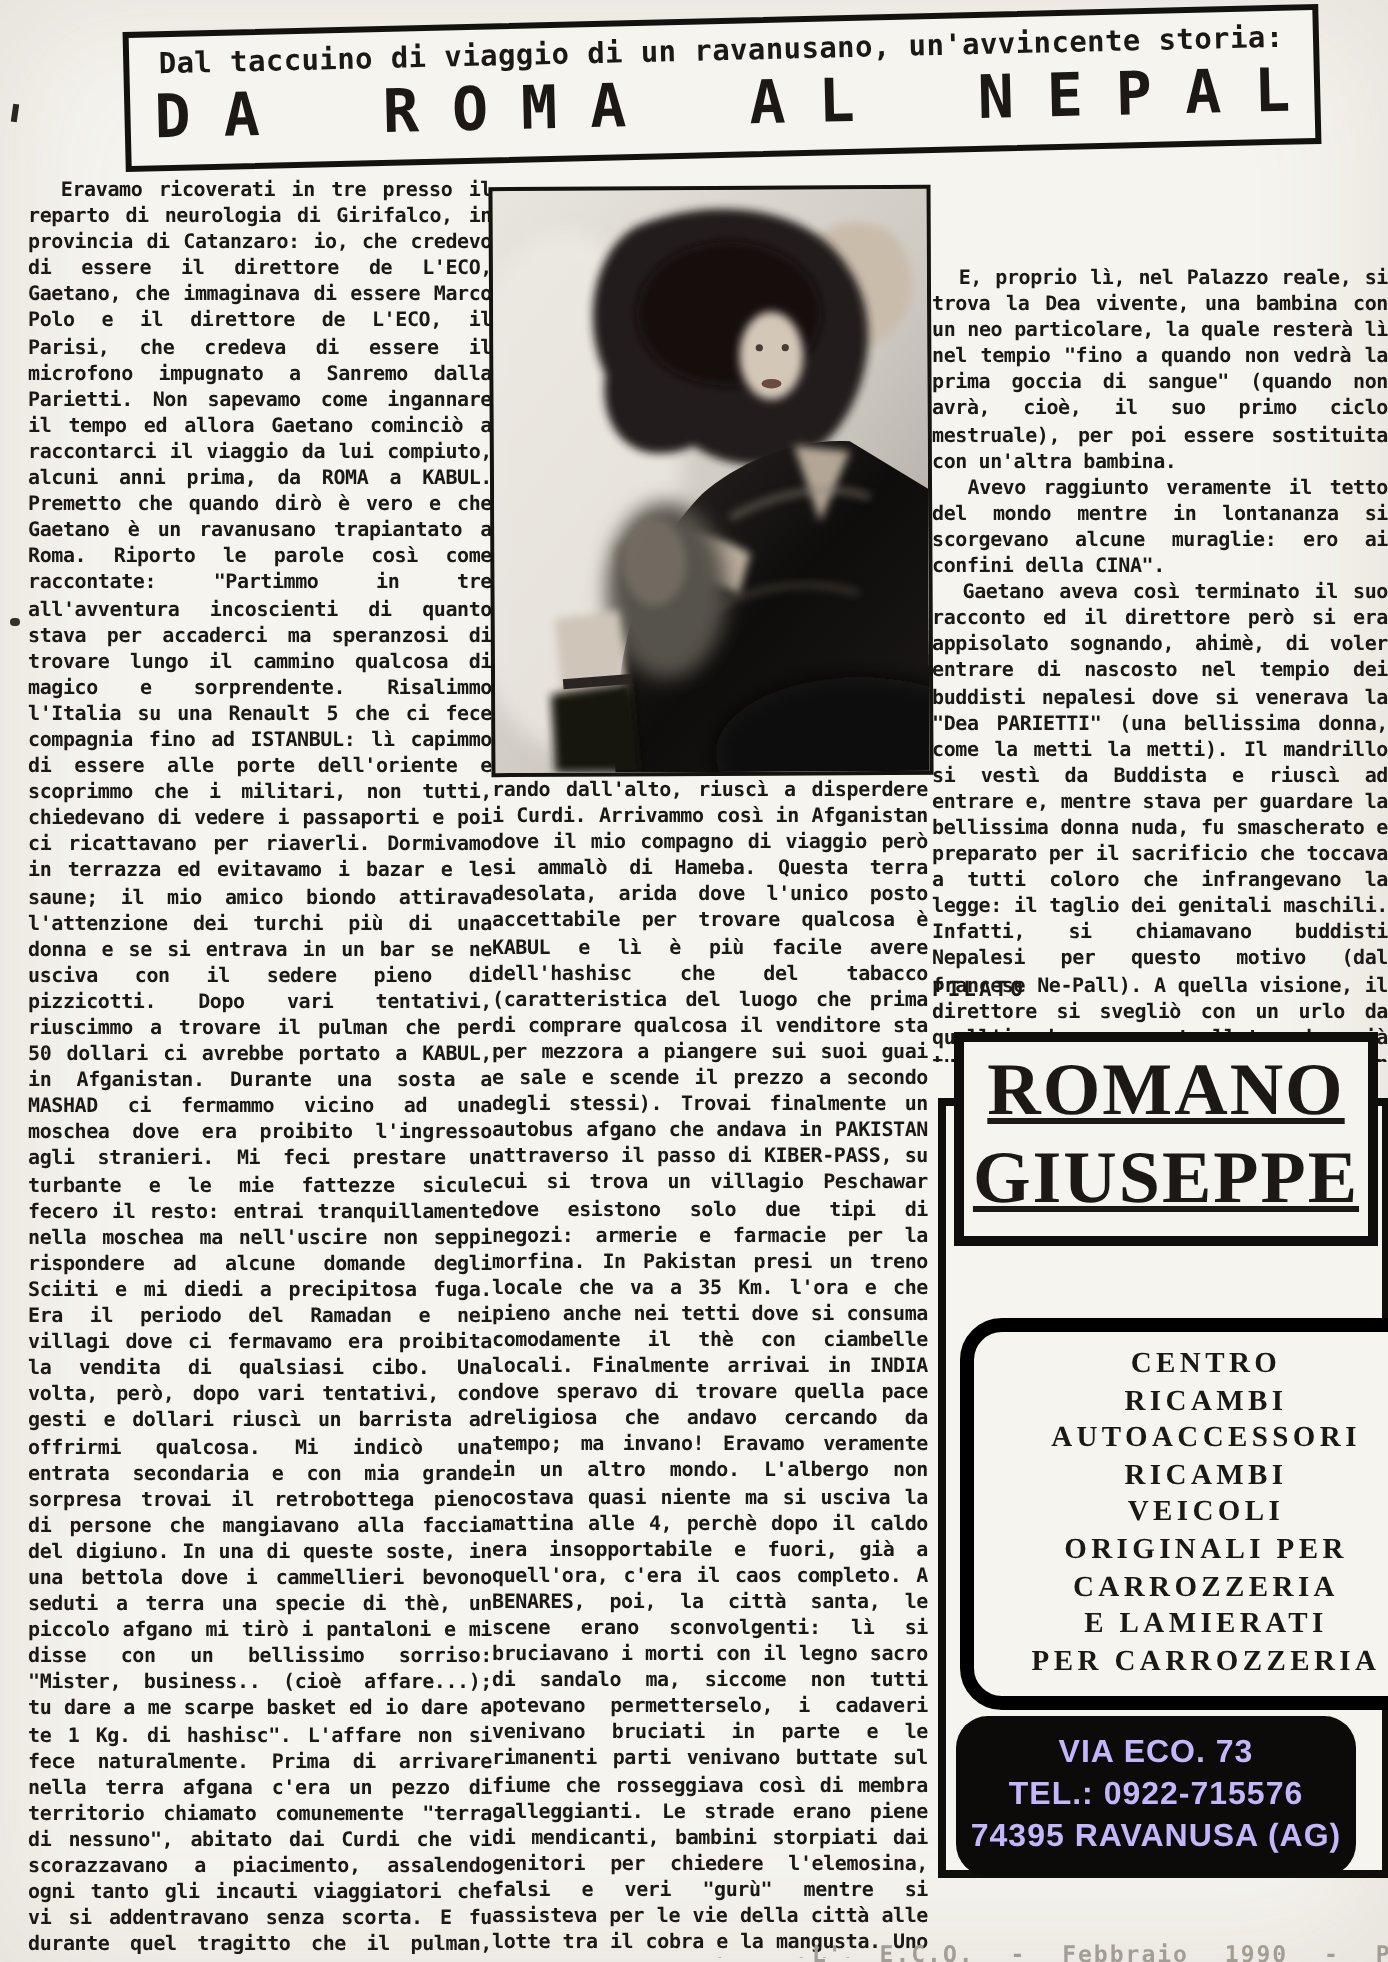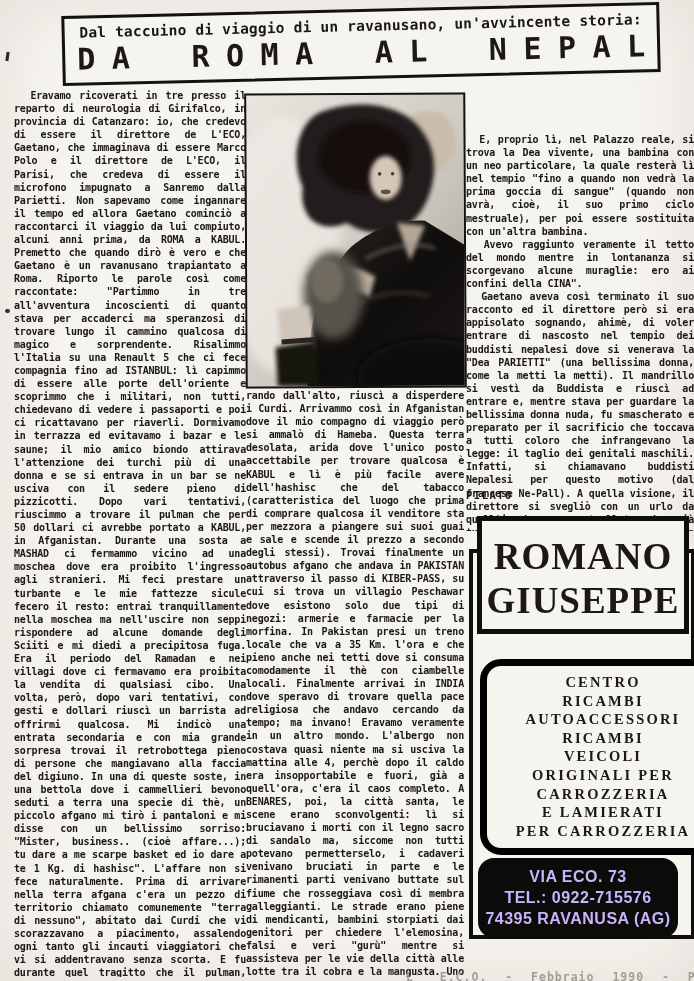--- a/index.html
+++ b/index.html
@@ -44,22 +44,22 @@
   .photo-frame svg { display:block; width:100%; height:100%; }
 
   
   .ad-frame {
     position:absolute; left:469px; top:549px; width:218px; height:382px;
     border:4px solid #100e0c; background:#f6f4ef; z-index:1;
   }
   .ad-name-box {
     position:absolute; left:477px; top:516px; width:202px;
     border:5px solid #100e0c; background:#f6f4ef; z-index:2;
-    text-align:center; padding:14px 0 6px;
-    font-family:"Liberation Serif", serif; font-weight:700;
+    text-align:center; padding:3px 0 6px;
+    font-family:"Liberation Serif", serif; font-weight:700;text-decoration:underline;
   }
   .ad-name-line { font-size:37px; line-height:44px; letter-spacing:1px; }
   .ad-services {
     position:absolute; left:480px; top:659px; width:196px;
     border:7px solid #000000; border-radius:21px; background:#f6f4ef; z-index:2;
     text-align:center; padding:7px 18px 8px;
     font-family:"Liberation Serif", serif; font-weight:700;
   }
   .ad-service-line { font-size:14.5px; line-height:18.6px; letter-spacing:2.2px; }
   .ad-address {

